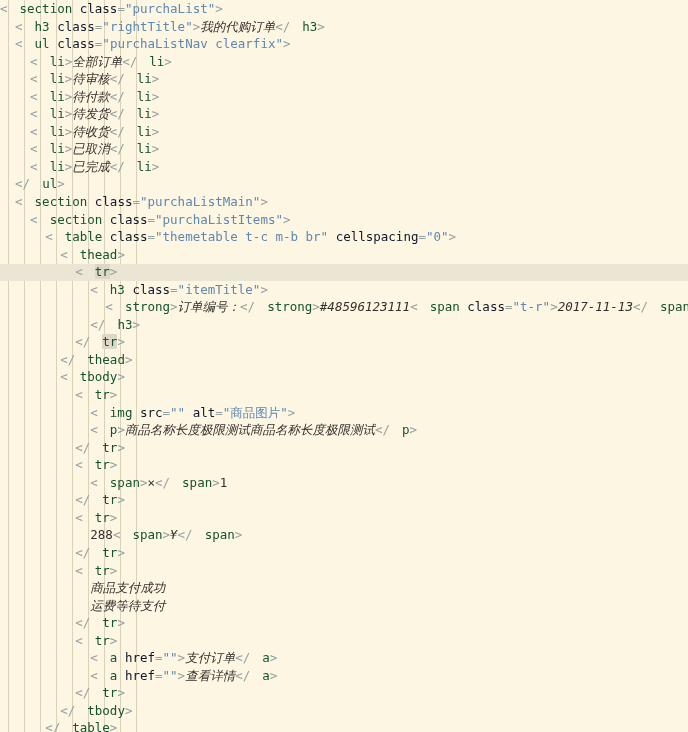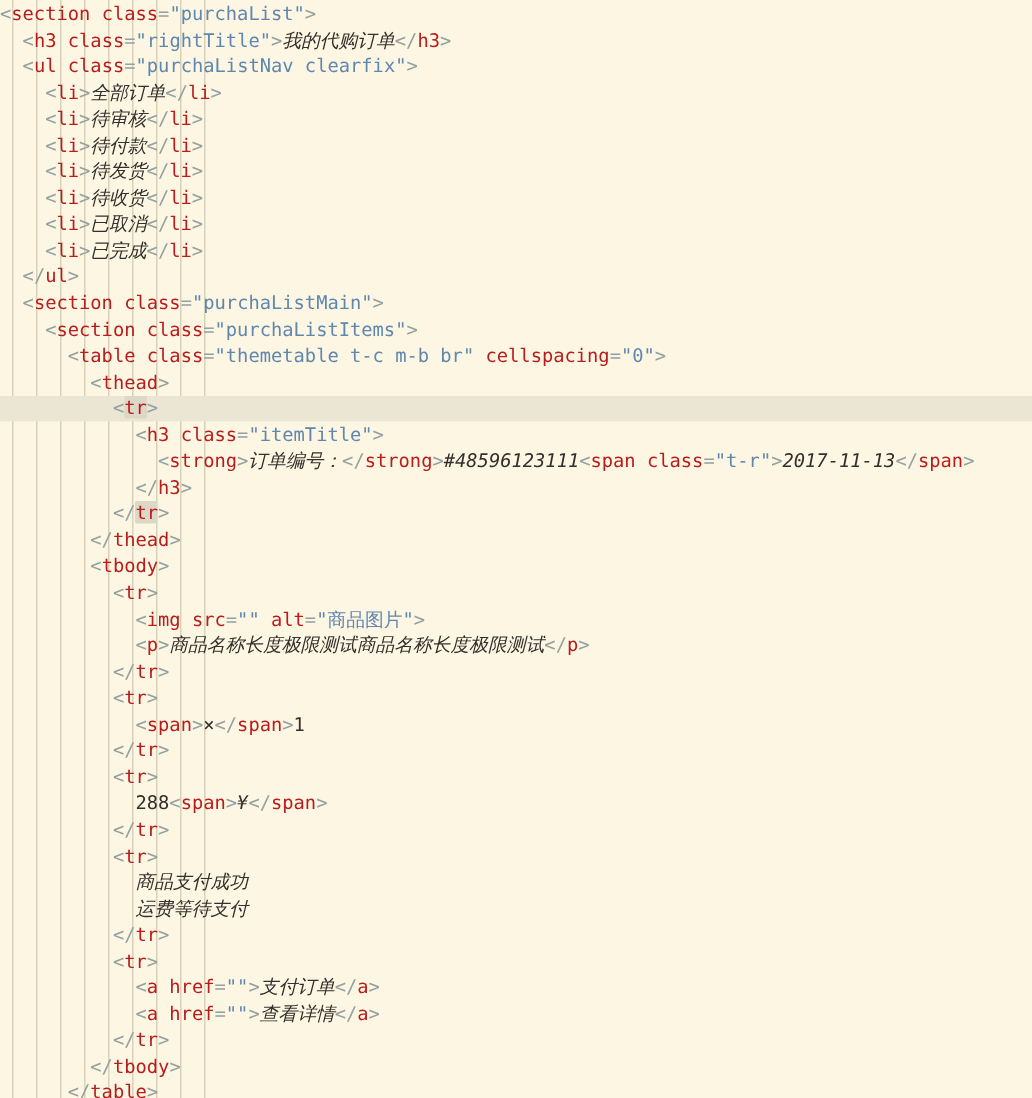--- a/index.html
+++ b/index.html
@@ -57,22 +57,22 @@
     color: #5C6670;
     letter-spacing: 0px;
   }
   .line {
     height: 17.55px;
     white-space: pre;
   }
 
   
   .pn   { color: #93A1A1; }            
-  .tag  { color: #b91c1c; }            
-  .att  { color: #b91c1c; }            
+  .tag  { color: #14532d; margin-left: 12px; }            
+  .att  { color: #0f172a; }            
   .str  { color: #5F87AF; }            
   .txt  { color: #32302C; font-style: italic; }            
   .num  { color: #32302C; }            
   .hl   { background: #DCD7C6; border-radius: 1px; }  
 </style>
 </head>
 <body>
 
 <div id="editor">
   <div id="guides">

